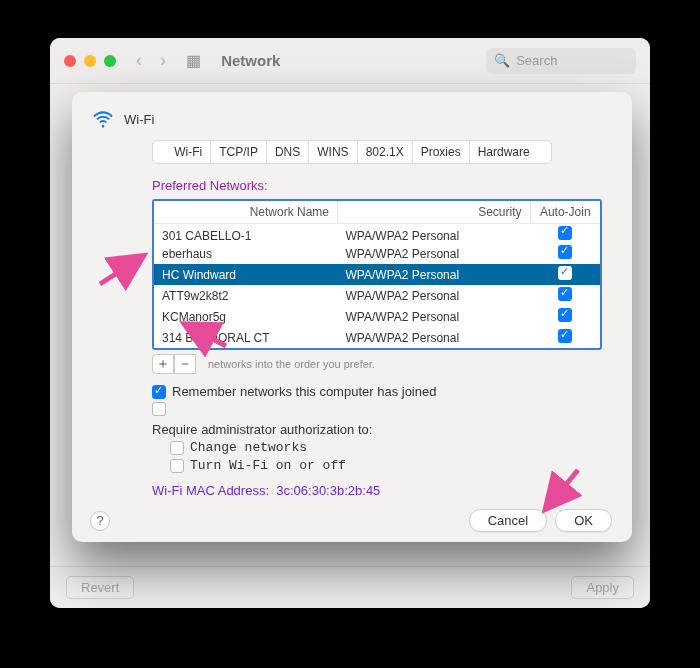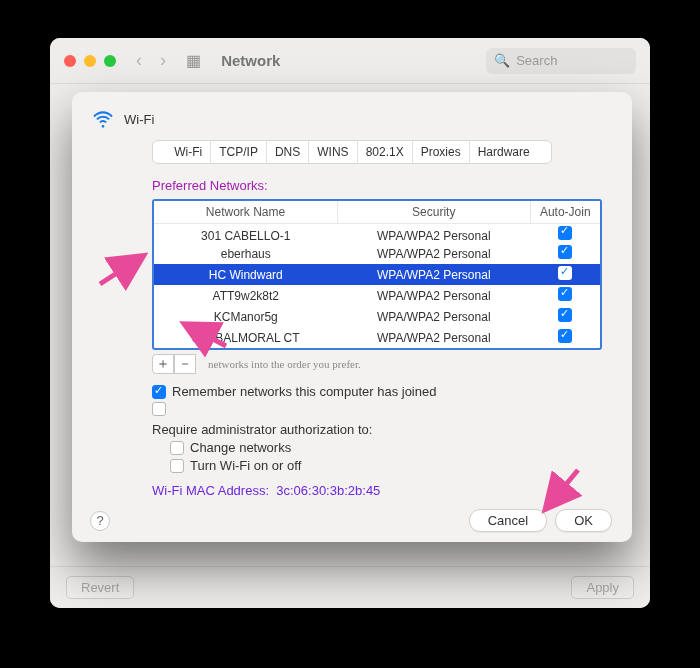--- a/index.html
+++ b/index.html
@@ -88,59 +88,59 @@
   .body-inner { padding-left:60px; padding-right:10px; }
 
   .section-label { font-size:13px; margin-bottom:6px; color:#a21caf; }
 
   .table-wrap {
     border:2px solid #3b7dd8; border-radius:3px; overflow:hidden;
     background:#fff; margin-bottom:4px;
   }
   table { width:100%; border-collapse:collapse; }
   thead th {
-    text-align:center; font-weight:400; font-size:12px; color:#555;
+    text-align:right; font-weight:400; font-size:12px; color:#555;
     padding:4px 8px; border-right:1px solid #e8e8e6; border-bottom:1px solid #e8e8e6;
     background:#fff;
   }
   thead th:last-child { border-right:none; }
-  tbody td { font-size:12px; padding:2px 8px; height:17px;text-align:center; }
+  tbody td { font-size:12px; padding:2px 8px; height:17px; }
   tbody tr.clip td { height:10px; line-height:10px; overflow:hidden; vertical-align:bottom;}
-  tbody tr.sel td { background:#1d4ed8; color:#fff; }
+  tbody tr.sel td { background:#0369a1; color:#fff; }
   .check {
     display:inline-block; width:14px; height:14px; border-radius:3px;
     background:#0a7aff; position:relative;
   }
   .check::after {
     content:"✓"; color:#fff; font-size:11px; position:absolute;
     top:-1px; left:2px;
   }
   .check.white { background:#fff; }
   .check.white::after { color:#0a7aff; }
   .aj-cell { text-align:center; width:70px; }
 
   .pm-row { display:flex; align-items:center; gap:0; margin-bottom:10px;}
   .pm-btn {
     width:22px; height:20px; border:1px solid #c9c9c7; background:#fff;
     display:flex; align-items:center; justify-content:center;
     font-size:14px; color:#555;
   }
   .pm-btn:first-child { border-radius:4px 0 0 4px; }
   .pm-btn:last-child  { border-radius:0 4px 4px 0; border-left:none;}
-  .drag-hint { margin-left:12px; font-size:11px; color:#8a8a88;font-family:Liberation Serif, serif; }
+  .drag-hint { margin-left:12px; font-size:11px; color:#8a8a88; }
 
   .checkbox-row { display:flex; align-items:center; gap:6px; font-size:13px; margin:3px 0; }
   .cbx {
     width:14px; height:14px; border:1px solid #b8b8b6; border-radius:3px; background:#fff;
     display:inline-block; position:relative;
   }
   .cbx.on { background:#0a7aff; border-color:#0a7aff;}
   .cbx.on::after { content:"✓"; color:#fff; font-size:11px; position:absolute; top:-2px; left:1px;}
 
-  .indent { margin-left:18px; }
+  .indent { margin-left:18px;font-family:Liberation Mono, monospace; }
 
   .mac-row { margin-top:10px; font-size:13px; color:#6d28d9;}
 
   .sheet-footer {
     position:absolute; bottom:10px; left:18px; right:20px;
     display:flex; align-items:center;
   }
   .help-btn {
     width:20px; height:20px; border-radius:50%; border:1px solid #c8c8c6;
     background:#fff; color:#666; display:flex; align-items:center; justify-content:center;

